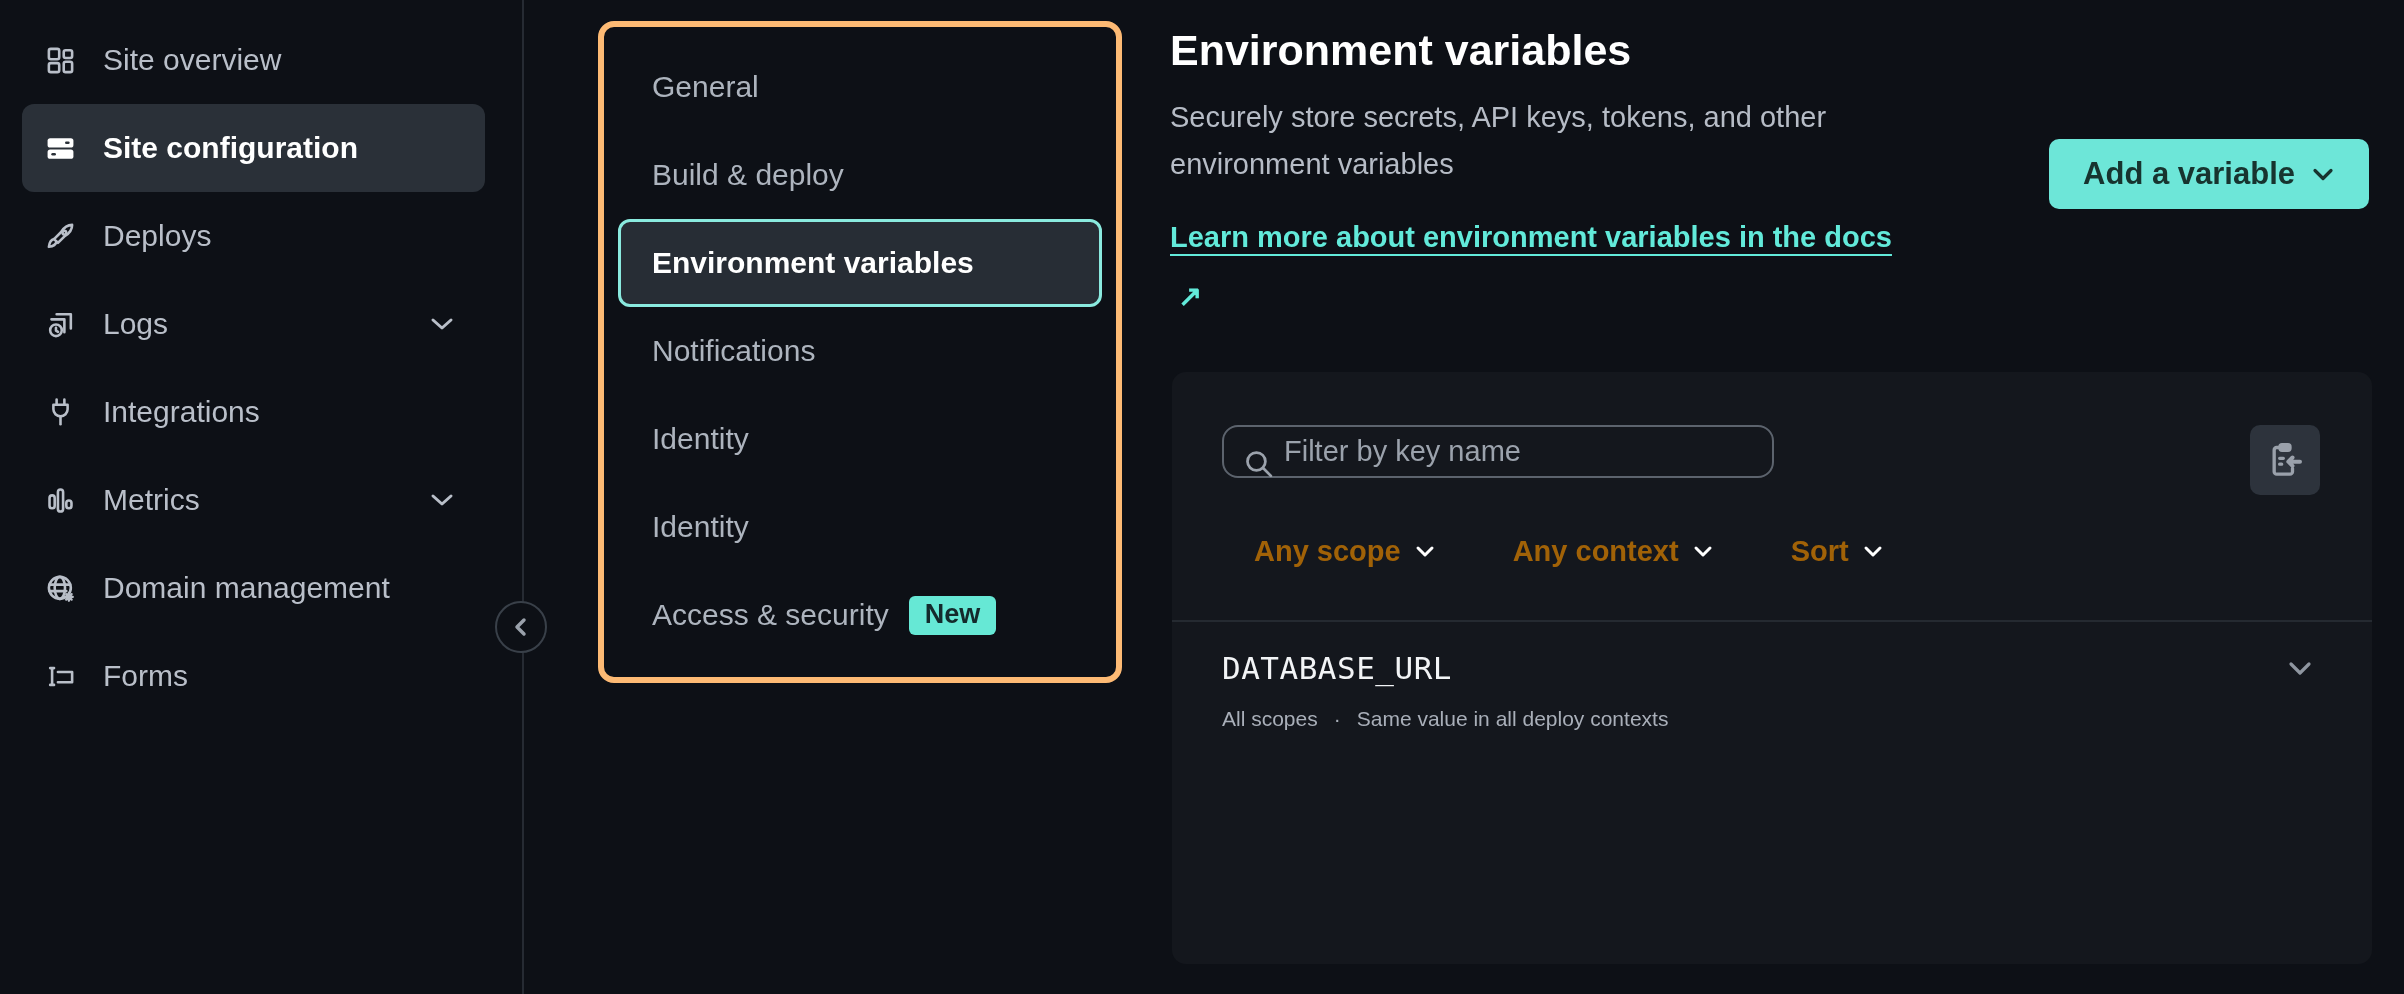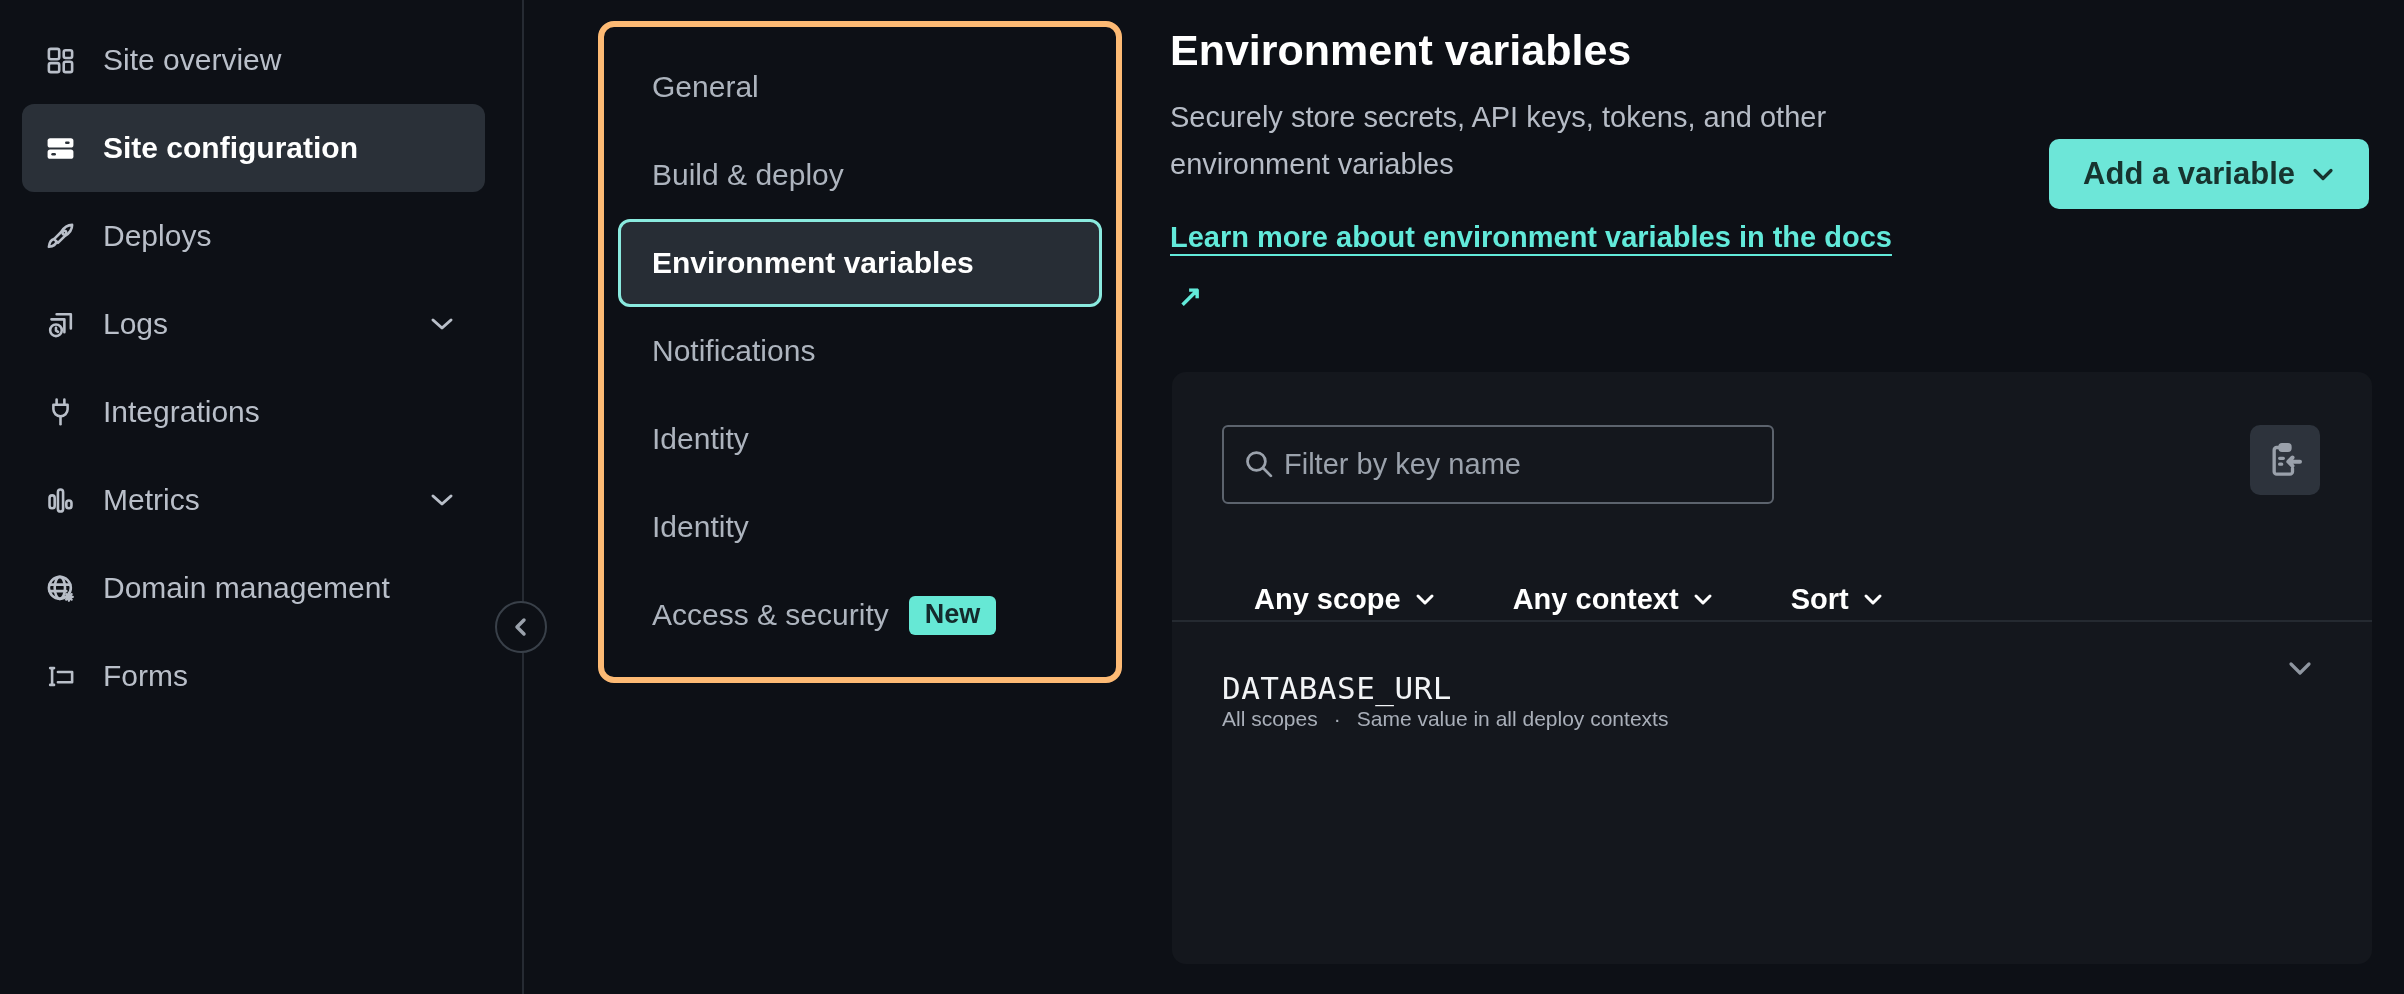--- a/index.html
+++ b/index.html
@@ -65,44 +65,44 @@
     display:flex;align-items:center;gap:16px;
     font-family:"Liberation Sans", sans-serif;font-size:31px;font-weight:700;color:#17342f;
   }
 
   
   .card{
     position:absolute;left:2px;top:372px;width:1200px;height:592px;box-sizing:border-box;
     background:#14171d;border-radius:14px;
   }
   .search-box{
-    position:absolute;left:50px;top:53px;width:552px;height:79px;box-sizing:border-box;
-    border:2px solid #5c636d;border-radius:6px;display:flex;align-items:center;
+    position:absolute;left:50px;top:53px;width:552px;height:53px;box-sizing:border-box;
+    border:2px solid #5c636d;border-radius:16px;display:flex;align-items:center;
   }
   .search-box input{
     flex:1;height:100%;background:transparent;border:none;outline:none;
     font-family:"Liberation Sans", sans-serif;font-size:29px;color:#d6dae0;
     padding:0 20px 0 60px;
   }
   .search-box input::placeholder{color:#9ba2ac;}
   .search-ic{position:absolute;left:18px;top:20px;}
   .import-btn{
     position:absolute;right:52px;top:53px;width:70px;height:70px;
     background:#2d333c;border:none;border-radius:10px;cursor:pointer;
     display:flex;align-items:center;justify-content:center;
   }
   .filters{position:absolute;left:82px;top:163px;display:flex;gap:78px;}
   .filter-btn{
     display:flex;align-items:center;gap:14px;background:none;border:none;cursor:pointer;
-    font-family:"Liberation Sans", sans-serif;font-size:29px;font-weight:700;color:#ffffff;padding:0;margin-top:48px;
+    font-family:"Liberation Sans", sans-serif;font-size:29px;font-weight:700;color:#a16207;padding:0;
   }
   .card-divider{position:absolute;left:0;top:248px;width:100%;height:2px;background:#252a31;}
   .var-row{position:absolute;left:0;top:250px;width:100%;height:150px;cursor:pointer;}
   .var-key{
-    position:absolute;left:50px;top:48px;
+    position:absolute;left:50px;top:28px;
     font-family:"DejaVu Sans Mono", monospace;font-size:31px;color:#f2f4f6;letter-spacing:0.5px;
   }
   .var-meta{position:absolute;left:50px;top:85px;font-size:21px;color:#a9afb9;display:flex;gap:16px;}
   .var-chev{position:absolute;right:58px;top:38px;}
 </style>
 </head>
 <body>
 
 <div class="app">
 

